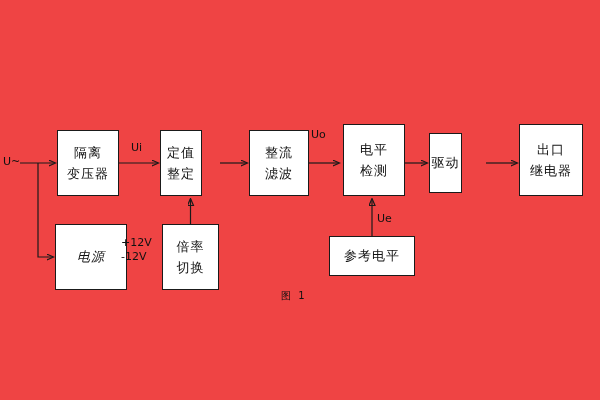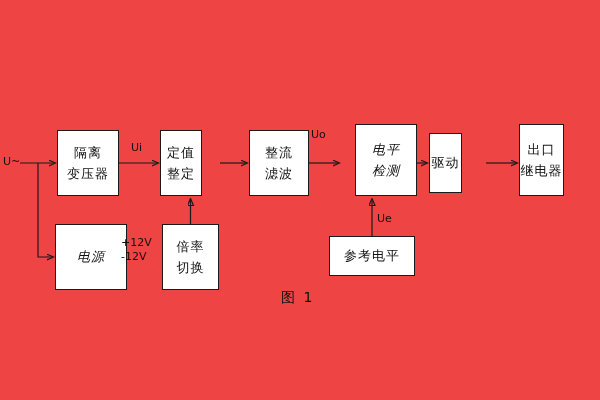--- a/index.html
+++ b/index.html
@@ -19,28 +19,28 @@
   .box {
     position:absolute;
     border:1px solid #1a1a1a;
     background:#ffffff;
     display:flex; flex-direction:column;
     align-items:center; justify-content:center;
     font-size:13px; line-height:1.65; letter-spacing:1px;
     text-align:center;
   }
   .lbl { position:absolute; font-size:11px; white-space:nowrap; }
-  .caption { position:absolute; font-size:14px; letter-spacing:2px; }
+  .caption { position:absolute; font-size:10px; letter-spacing:2px; }
 
   #b-iso  { left:57px;  top:130px; width:62px; height:66px; }
   #b-set  { left:160px; top:130px; width:42px; height:66px; }
   #b-rect { left:249px; top:130px; width:60px; height:66px; }
-  #b-lvl  { left:355px; top:124px; width:62px; height:72px;font-style:italic; }
+  #b-lvl  { left:343px; top:124px; width:62px; height:72px; }
   #b-drv  { left:429px; top:133px; width:33px; height:60px; }
-  #b-out  { left:519px; top:124px; width:45px; height:72px; }
+  #b-out  { left:519px; top:124px; width:64px; height:72px; }
   #b-pwr  { left:55px;  top:224px; width:72px; height:66px;font-style:italic; }
   #b-rate { left:162px; top:224px; width:57px; height:66px; }
   #b-ref  { left:329px; top:236px; width:86px; height:40px; }
 
   #l-input   { left:3px;   top:155px; }
   #l-ui      { left:131px; top:141px; }
   #l-uo      { left:311px; top:128px; }
   #l-ue      { left:377px; top:212px;text-align:center; }
   #l-p12     { left:121px; top:236px; }
   #l-m12     { left:121px; top:250px; }

